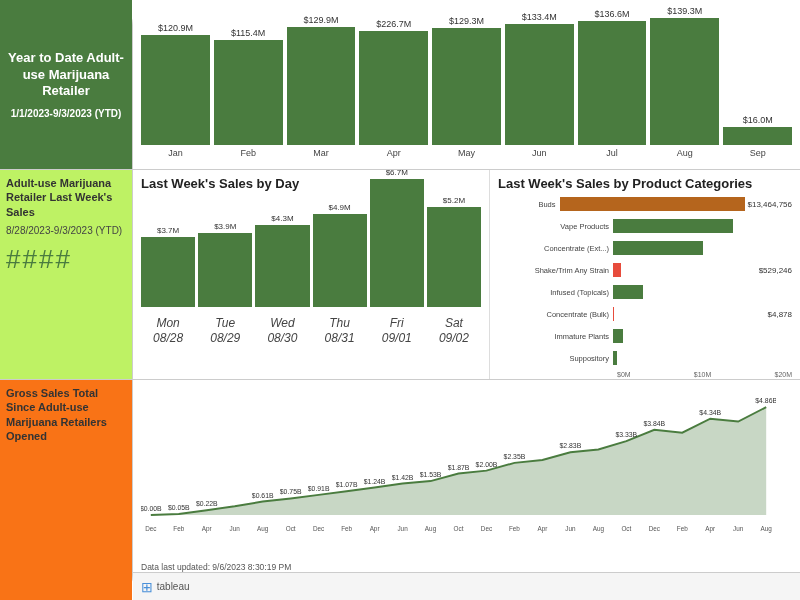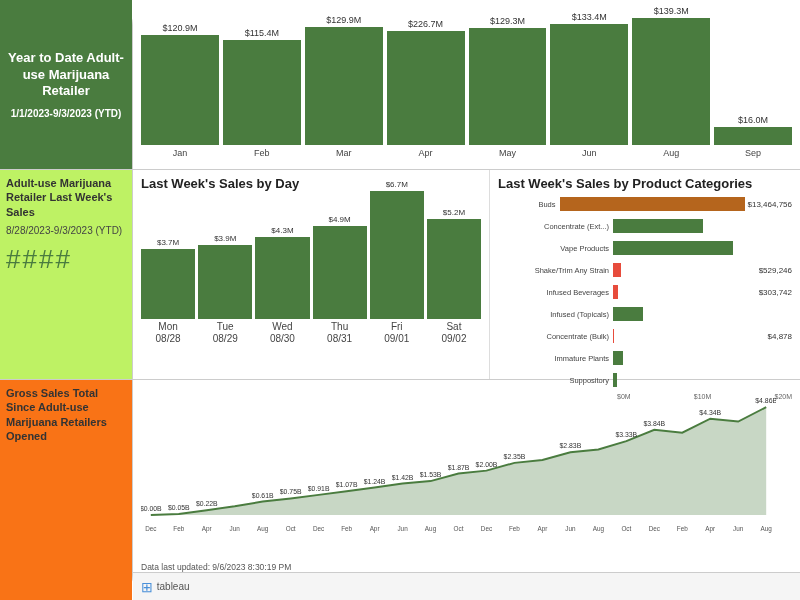--- a/index.html
+++ b/index.html
@@ -152,25 +152,26 @@
       color: #333;
       margin-bottom: 2px;
       white-space: nowrap;
       margin-top: 34px;
     }
     .day-bar {
       background: #4a7c3f;
       width: 100%;
     }
     .day-bar-bottom {
-      font-size: 10px;
+      font-size: 12px;
       color: #444;
-      margin-top: 2px;
+      margin-top: 9px;
       text-align: center;
       line-height: 1.2;
+      font-style: italic;
     }
 
     
     .mid-right {
       width: 310px;
       padding: 6px 8px 0 8px;
     }
     .product-chart {
       margin-top: 4px;
     }
@@ -298,20 +299,25 @@
             <div class="bar-label-top">$129.3M</div>
             <div class="bar-rect" style="height: 117px;"></div>
             <div class="bar-label-bot">May</div>
           </div>
           <div class="bar-col">
             <div class="bar-label-top">$133.4M</div>
             <div class="bar-rect" style="height: 121px;"></div>
             <div class="bar-label-bot">Jun</div>
           </div>
           <div class="bar-col">
+            <div class="bar-label-top">$136.6M</div>
+            <div class="bar-rect" style="height: 124px;"></div>
+            <div class="bar-label-bot">Jul</div>
+          </div>
+          <div class="bar-col">
             <div class="bar-label-top">$139.3M</div>
             <div class="bar-rect" style="height: 127px;"></div>
             <div class="bar-label-bot">Aug</div>
           </div>
           <div class="bar-col">
             <div class="bar-label-top">$16.0M</div>
             <div class="bar-rect" style="height: 18px;"></div>
             <div class="bar-label-bot">Sep</div>
           </div>
         </div>
@@ -359,46 +365,39 @@
         <div class="panel-title">Last Week's Sales by Product Categories</div>
         <div class="product-chart" id="product-bars">
             <div class="product-row">
               <div class="product-label">Buds</div>
               <div class="product-bar-wrap">
                 <div class="product-bar-inner" style="width: 185px; background: rgb(181, 101, 29);"></div>
               </div>
               <span class="product-value">$13,464,756</span>
             </div>
             <div class="product-row">
+              <div class="product-label">Vape Products</div>
+              <div class="product-bar-wrap">
+                <div class="product-bar-inner" style="width: 120px; background: rgb(74, 124, 63);"></div>
+              </div>
+              <span class="product-value"></span>
+            </div>
+            <div class="product-row">
               <div class="product-label">Concentrate (Ext...)</div>
               <div class="product-bar-wrap">
                 <div class="product-bar-inner" style="width: 90px; background: rgb(74, 124, 63);"></div>
               </div>
               <span class="product-value"></span>
             </div>
             <div class="product-row">
-              <div class="product-label">Vape Products</div>
-              <div class="product-bar-wrap">
-                <div class="product-bar-inner" style="width: 120px; background: rgb(74, 124, 63);"></div>
-              </div>
-              <span class="product-value"></span>
-            </div>
-            <div class="product-row">
               <div class="product-label">Shake/Trim Any Strain</div>
               <div class="product-bar-wrap">
                 <div class="product-bar-inner" style="width: 8px; background: rgb(231, 76, 60);"></div>
               </div>
               <span class="product-value">$529,246</span>
-            </div>
-            <div class="product-row">
-              <div class="product-label">Infused Beverages</div>
-              <div class="product-bar-wrap">
-                <div class="product-bar-inner" style="width: 5px; background: rgb(231, 76, 60);"></div>
-              </div>
-              <span class="product-value">$303,742</span>
             </div>
             <div class="product-row">
               <div class="product-label">Infused (Topicals)</div>
               <div class="product-bar-wrap">
                 <div class="product-bar-inner" style="width: 30px; background: rgb(74, 124, 63);"></div>
               </div>
               <span class="product-value"></span>
             </div>
             <div class="product-row">
               <div class="product-label">Concentrate (Bulk)</div>

